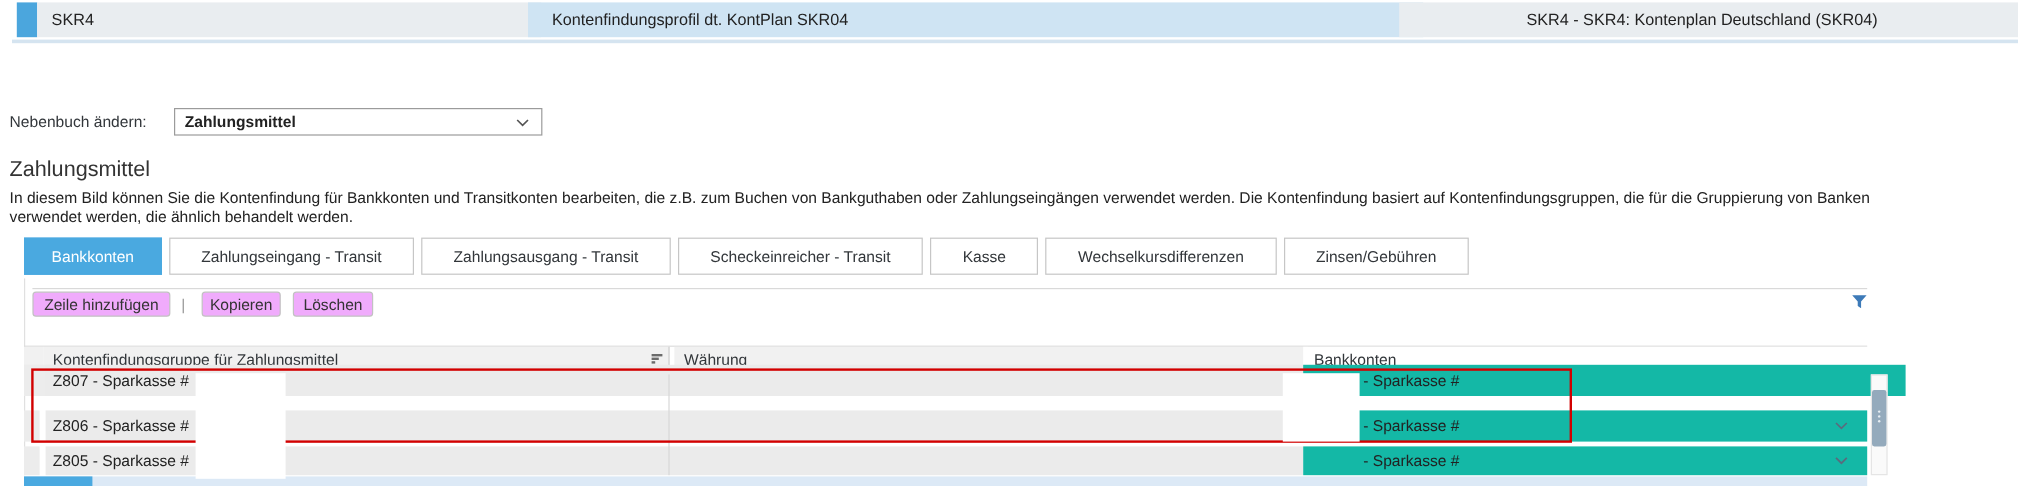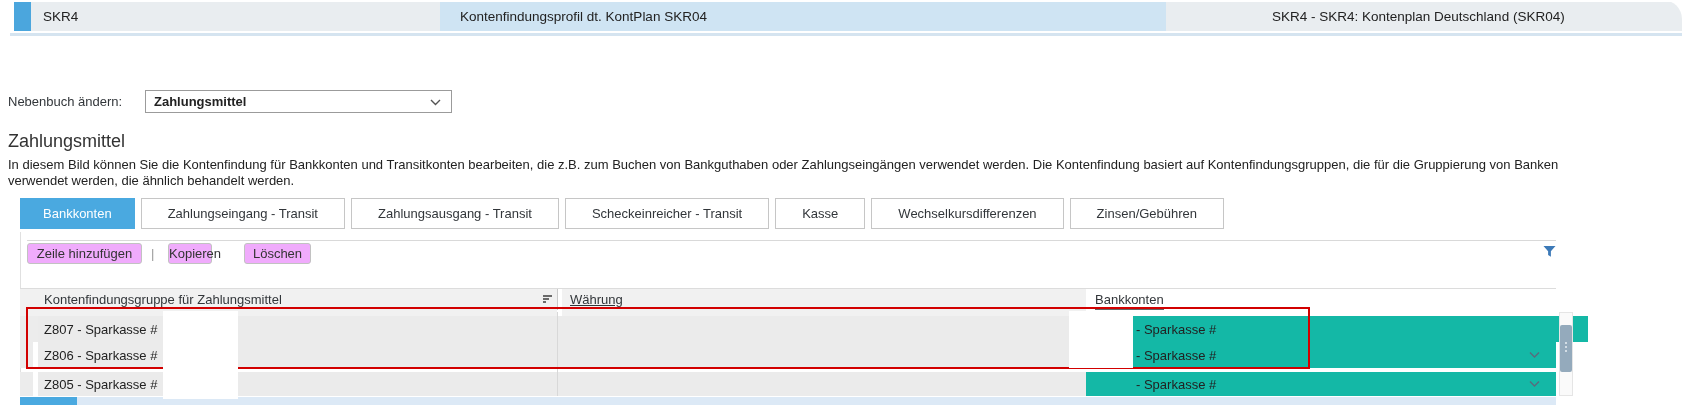--- a/index.html
+++ b/index.html
@@ -1,17 +1,17 @@
 <!DOCTYPE html>
 <html><head>
 <meta charset="utf-8">
 <style>
   html,body{margin:0;padding:0;background:#fff;}
   body{font-family:"Liberation Sans", sans-serif; color:#32363a;}
-  #stage{position:relative;width:1682px;height:405px;background:#fff;overflow:hidden;border-radius:19px;}
+  #stage{position:relative;width:1682px;height:405px;background:#fff;overflow:hidden;}
   .abs{position:absolute;}
 
   
   .topbar-cell{top:2px;height:29px;line-height:29px;font-size:13.5px;color:#222;white-space:nowrap;overflow:hidden;}
   .tb-marker{left:14px;width:17px;top:2px;height:29px;background:#4ba6dd;}
   .tb-c1{left:31px;width:408px;background:#e9edf0;padding-left:12px;}
   .tb-c2{left:440px;width:726px;background:#cfe4f3;padding-left:20px;}
   .tb-c3{left:1166px;width:516px;background:#e9edf0;}
   .tb-c3 span{position:absolute;left:106px;}
   .tb-underline{left:10px;right:0;top:33px;height:3px;background:#d5e4f0;}
@@ -31,21 +31,21 @@
   .tab{height:31px;line-height:29px;box-sizing:border-box;border:1px solid #c6c6c6;background:#fff;
        font-size:13px;color:#32363a;padding:0 26px;white-space:nowrap;cursor:pointer;}
   .tab.active{background:#4aa9e0;border-color:#4aa9e0;color:#fff;padding:0 22px;}
 
   
   .content-leftline{left:20px;top:232px;width:1px;height:164px;background:#e0e0e0;}
   .tool-divider{left:27px;top:240px;width:1529px;height:1px;background:#d9d9d9;}
   .btn{top:243px;height:21px;line-height:19px;box-sizing:border-box;text-align:center;
        background:#f0abfc;border:1px solid #c2c2c2;border-radius:3px;font-size:13px;color:#333;cursor:pointer;}
   .btn-add{left:27px;width:115px;}
-  .btn-copy{left:168px;width:44px;}
+  .btn-copy{left:168px;width:66px;}
   .btn-del{left:244px;width:67px;}
   .btn-sep{left:151px;top:243px;height:21px;line-height:21px;color:#9a9a9a;font-size:13px;}
   .funnel{left:1542px;top:244px;width:15px;height:15px;cursor:pointer;}
 
   
   .grid-topline{left:20px;top:288px;width:1536px;height:1px;background:#dcdcdc;}
   .thead{top:289px;height:36px;background:#f1f1f1;font-size:13px;color:#32363a;line-height:21px;white-space:nowrap;}
   .th-sel{left:20px;width:16px;}
   .th-c1{left:36px;width:521px;padding-left:8px;box-sizing:border-box;}
   .th-div1{left:557px;top:289px;width:1px;height:21px;background:#c9c9c9;}
@@ -56,21 +56,21 @@
   .th-filter div{background:#6b6b6b;height:1.5px;margin-bottom:1.6px;}
 
   .row-sel{left:20px;width:13px;background:#ececec;cursor:pointer;}
   .row-band{left:38px;width:1048px;background:#ebebeb;font-size:13px;color:#222;white-space:nowrap;cursor:pointer;}
   .row-band span{position:absolute;left:6px;top:50%;transform:translateY(-50%);}
   .col-divider{left:557px;width:1px;background:#d8d8d8;}
   .row-field{left:1086px;width:470px;background:#14b8a6;font-size:13px;color:#222;cursor:pointer;}
   .row-field .txt{position:absolute;left:50px;top:50%;transform:translateY(-50%);white-space:nowrap;}
   .row-field svg{position:absolute;right:16px;top:50%;transform:translateY(-50%);}
 
-  .r1{top:316px;height:26px;padding-left:32px;}
+  .r1{top:304px;height:26px;padding-left:32px;}
   .r2{top:342px;height:26px;}
   .r3{top:372px;height:24px;}
 
   
   .red-rect{left:26px;top:307px;width:1284px;height:62px;border:2px solid #d20000;box-sizing:border-box;z-index:5;pointer-events:none;}
   .redact{background:#fff;z-index:6;}
   .redact-a{left:163px;top:311px;width:75px;height:88px;}
   .redact-b{left:1069px;top:311px;width:64px;height:57px;}
 
   

